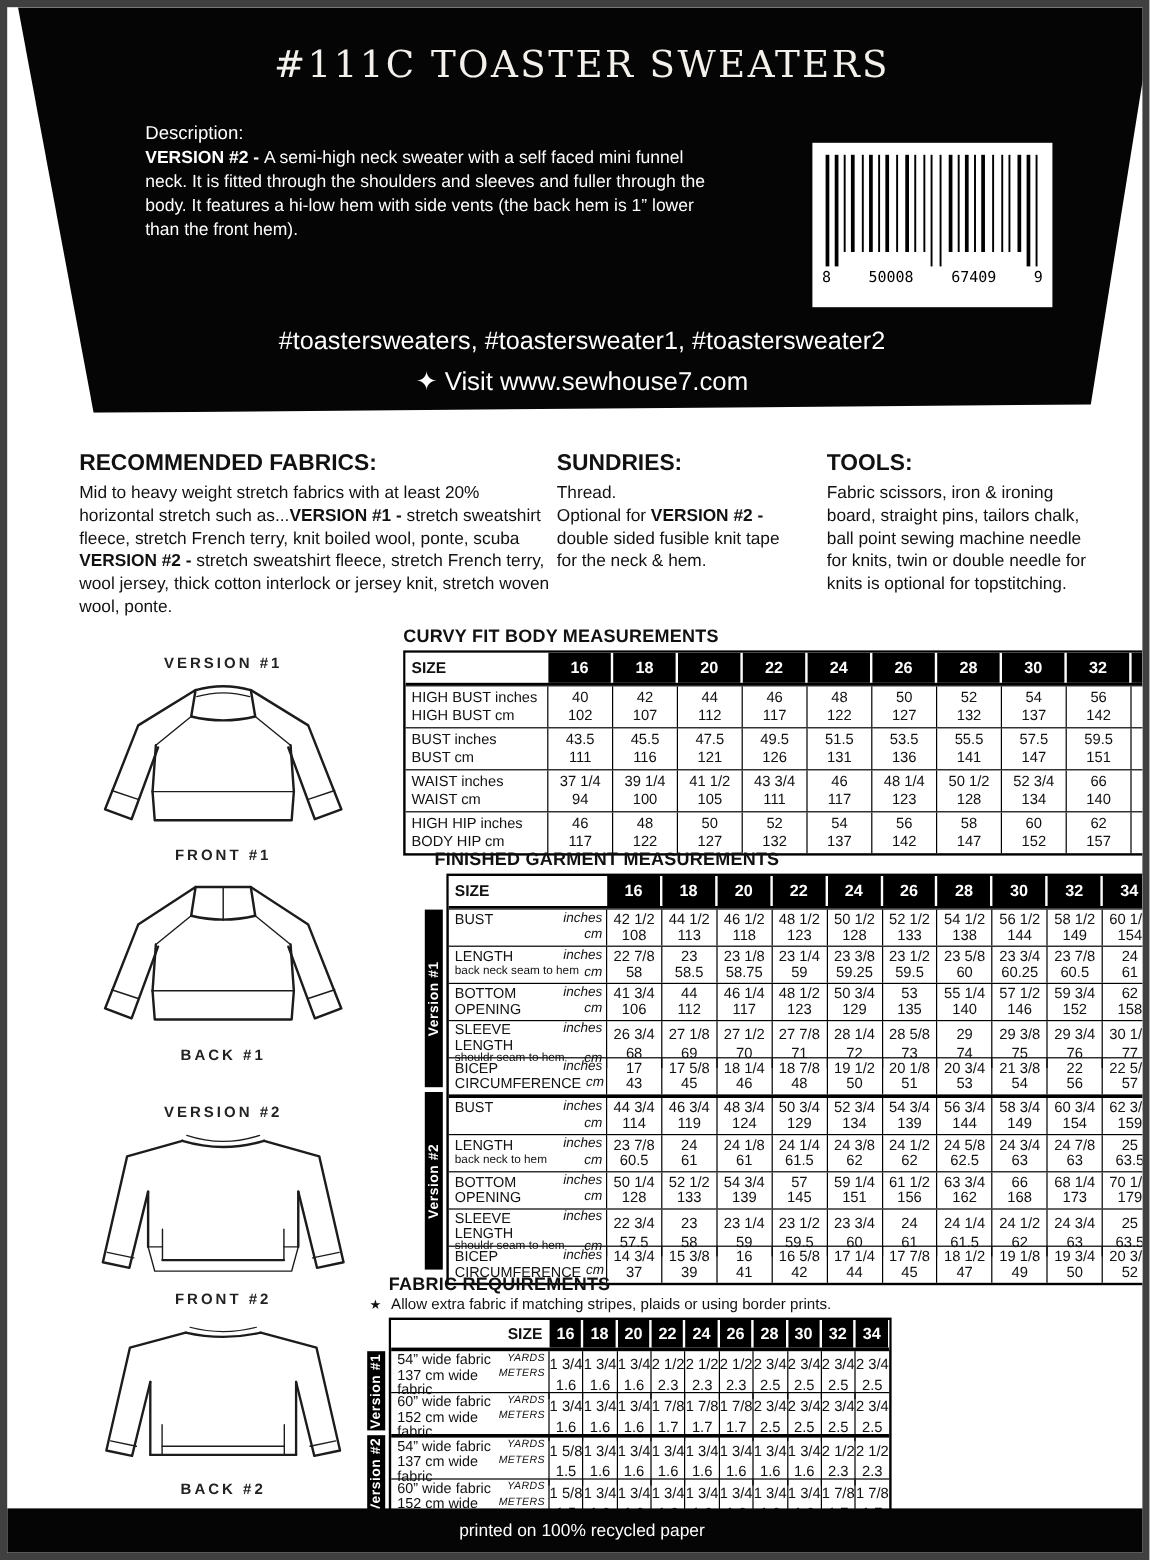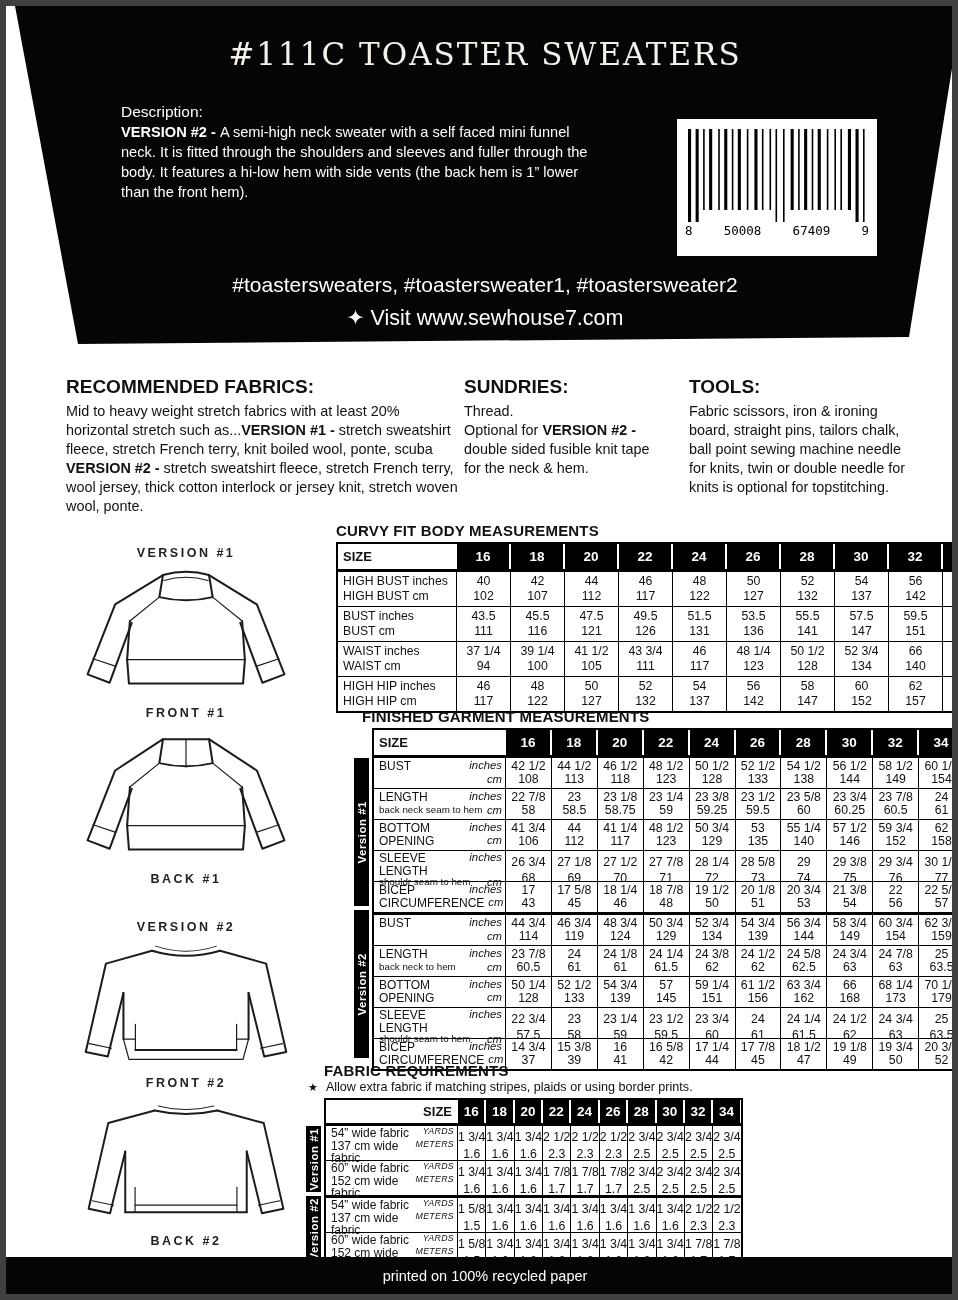--- a/index.html
+++ b/index.html
@@ -385,21 +385,21 @@
             <div>57 1/4</div>
             <div>145</div>
           </div>
         </div>
         <div class="pair">
           <div class="lab-cell">
             <div class="lab-line">
               <span>HIGH HIP inches</span>
             </div>
             <div class="lab-line">
-              <span>HIGH HIP cm</span>
+              <span>BODY HIP cm</span>
             </div>
           </div>
           <div class="val-cell">
             <div>46</div>
             <div>117</div>
           </div>
           <div class="val-cell">
             <div>48</div>
             <div>122</div>
           </div>
@@ -581,21 +581,21 @@
             </div>
             <div class="val-cell">
               <div>41 3/4</div>
               <div>106</div>
             </div>
             <div class="val-cell">
               <div>44</div>
               <div>112</div>
             </div>
             <div class="val-cell">
-              <div>41 1/4</div>
+              <div>46 1/4</div>
               <div>117</div>
             </div>
             <div class="val-cell">
               <div>48 1/2</div>
               <div>123</div>
             </div>
             <div class="val-cell">
               <div>50 3/4</div>
               <div>129</div>
             </div>

